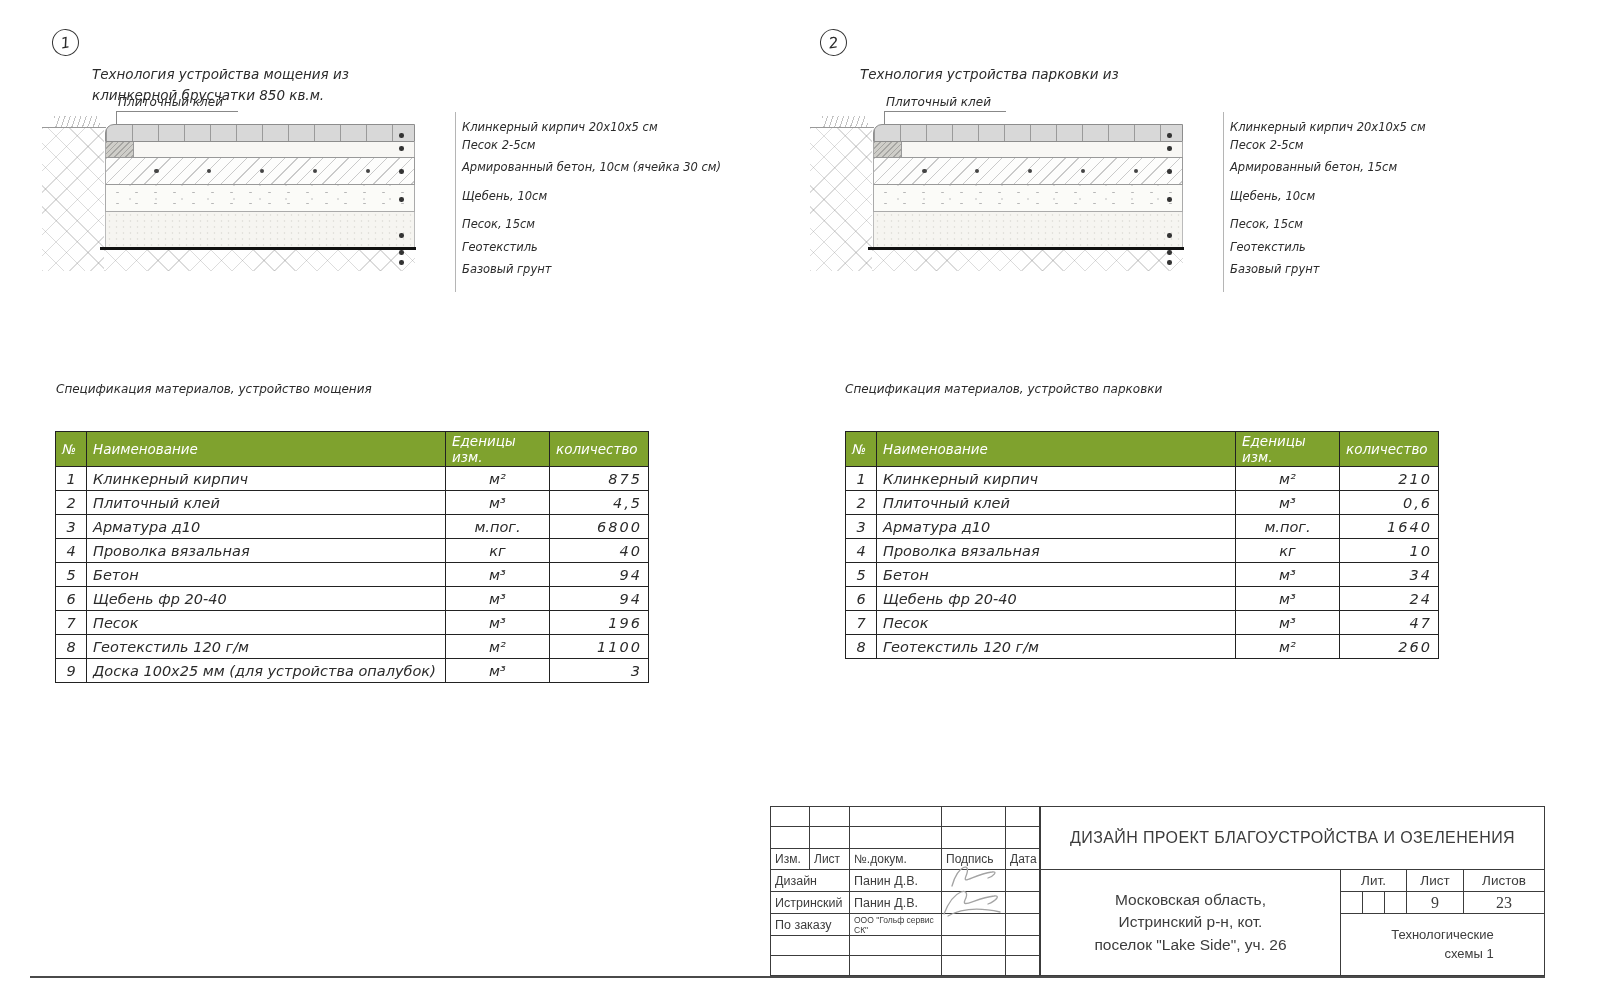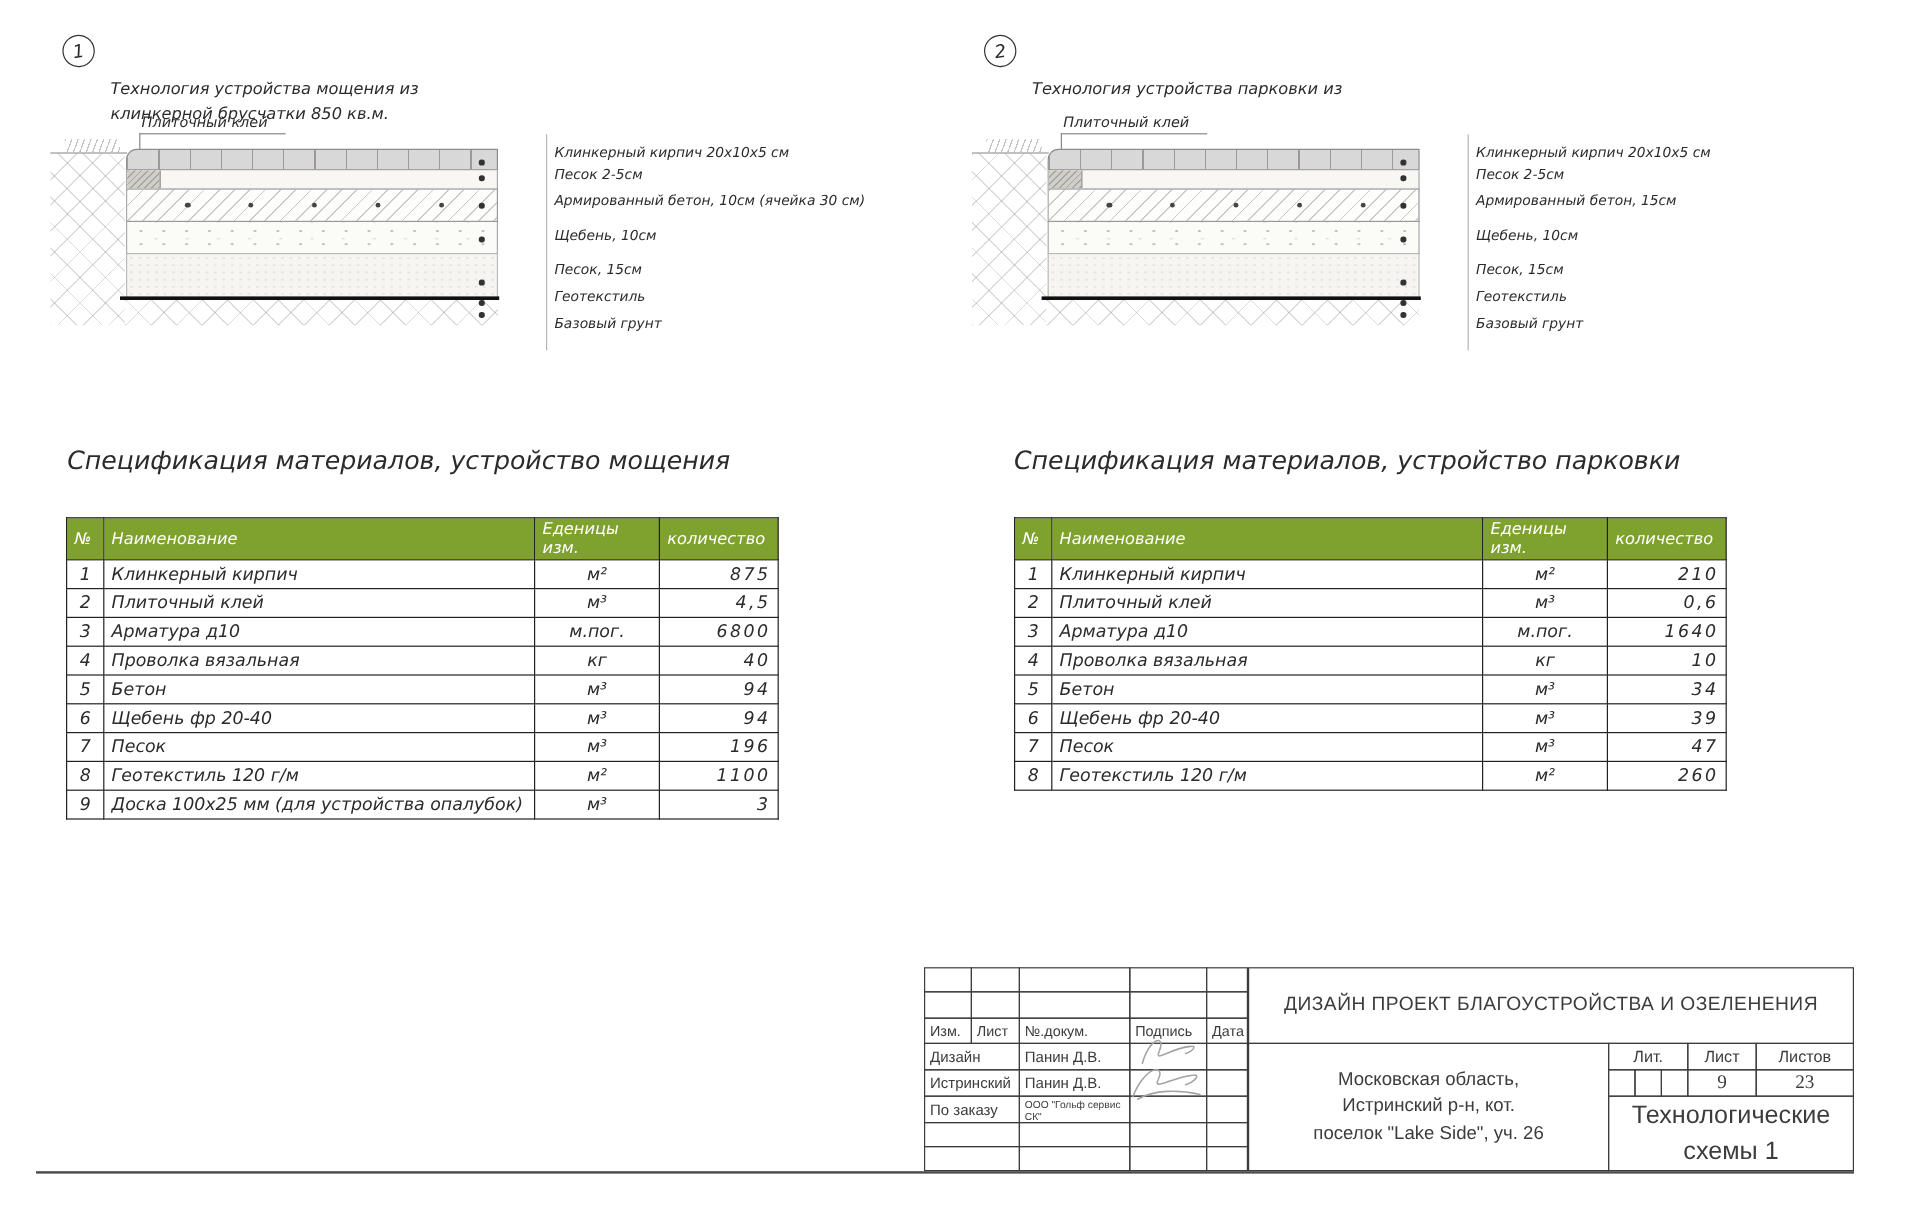--- a/index.html
+++ b/index.html
@@ -85,21 +85,21 @@
   .l-geo { position: absolute; left: -5px; top: 123px; width: 316px; height: 3px; background: #111; }
 
   .label-dots { position: absolute; left: 357px; top: 0; }
   .label-dot { position: absolute; width: 4.5px; height: 4.5px; border-radius: 50%; background: #333; }
 
   .vsep { position: absolute; left: 413px; top: 17px; height: 180px; border-left: 1px solid #b5b5b5; }
 
   .layer-label { position: absolute; left: 420px; font-size: 11.5px; white-space: nowrap; }
 
   
-  .spec-title { position: absolute; top: 372px; font-size: 21px; }
+  .spec-title { position: absolute; top: 382px; font-size: 12px; }
   .st1 { left: 56px; } .st2 { left: 845px; }
 
   table.spec { position: absolute; top: 431px; border-collapse: collapse; table-layout: fixed; }
   .tb1 { left: 55px; } .tb2 { left: 845px; }
   table.spec th, table.spec td { border: 1.6px solid #222; overflow: hidden; }
   table.spec th {
     color: #fff; font-weight: normal; font-size: 13.5px; height: 23px;
     text-align: left; padding: 1px 6px;
     font-family: "DejaVu Sans", sans-serif; font-style: italic;
   }
@@ -113,21 +113,21 @@
   
   .tblock { position: absolute; left: 770px; top: 806px; width: 775px; height: 170px; }
   .cell { position: absolute; border: 1px solid #3c3c3c; color: #3c3c3c;
     display: flex; align-items: center; justify-content: center; background: transparent; }
   .cell.lft { justify-content: flex-start; padding-left: 4px; }
   .tb-small { font-size: 12px; }
   .tb-roles { font-size: 12.5px; }
   .tb-org { font-size: 8.5px; }
   .tb-proj { font-size: 16px; letter-spacing: .4px; text-align: center; }
   .tb-obj { font-size: 15.5px; text-align: center; line-height: 1.45; }
-  .tb-doc { font-size: 21px; text-align: center; line-height: 1.4; }
+  .tb-doc { font-size: 13px; text-align: right; line-height: 1.4; }
   .tb-lit { font-size: 13.5px; }
   .tb-val { font-family: "Liberation Serif", serif; font-size: 16px; }
   .signature { position: absolute; left: 168px; top: 52px; width: 80px; height: 62px; pointer-events: none; }
 
   .sheet-bottom-line { position: absolute; left: 30px; top: 976px; width: 1515px; height: 2px; background: #4a4a4a; }
 </style>
 </head>
 <body>
 
 <div class="sheet">
@@ -353,21 +353,21 @@
       <tr>
           <td class="c-num hw">5</td>
           <td class="hw">Бетон</td>
           <td class="c-unit hw">м³</td>
           <td class="c-qty hw">34</td>
         </tr>
       <tr>
           <td class="c-num hw">6</td>
           <td class="hw">Щебень фр 20-40</td>
           <td class="c-unit hw">м³</td>
-          <td class="c-qty hw">39</td>
+          <td class="c-qty hw">24</td>
         </tr>
       <tr>
           <td class="c-num hw">7</td>
           <td class="hw">Песок</td>
           <td class="c-unit hw">м³</td>
           <td class="c-qty hw">47</td>
         </tr>
       <tr>
           <td class="c-num hw">8</td>
           <td class="hw">Геотекстиль 120 г/м</td>

